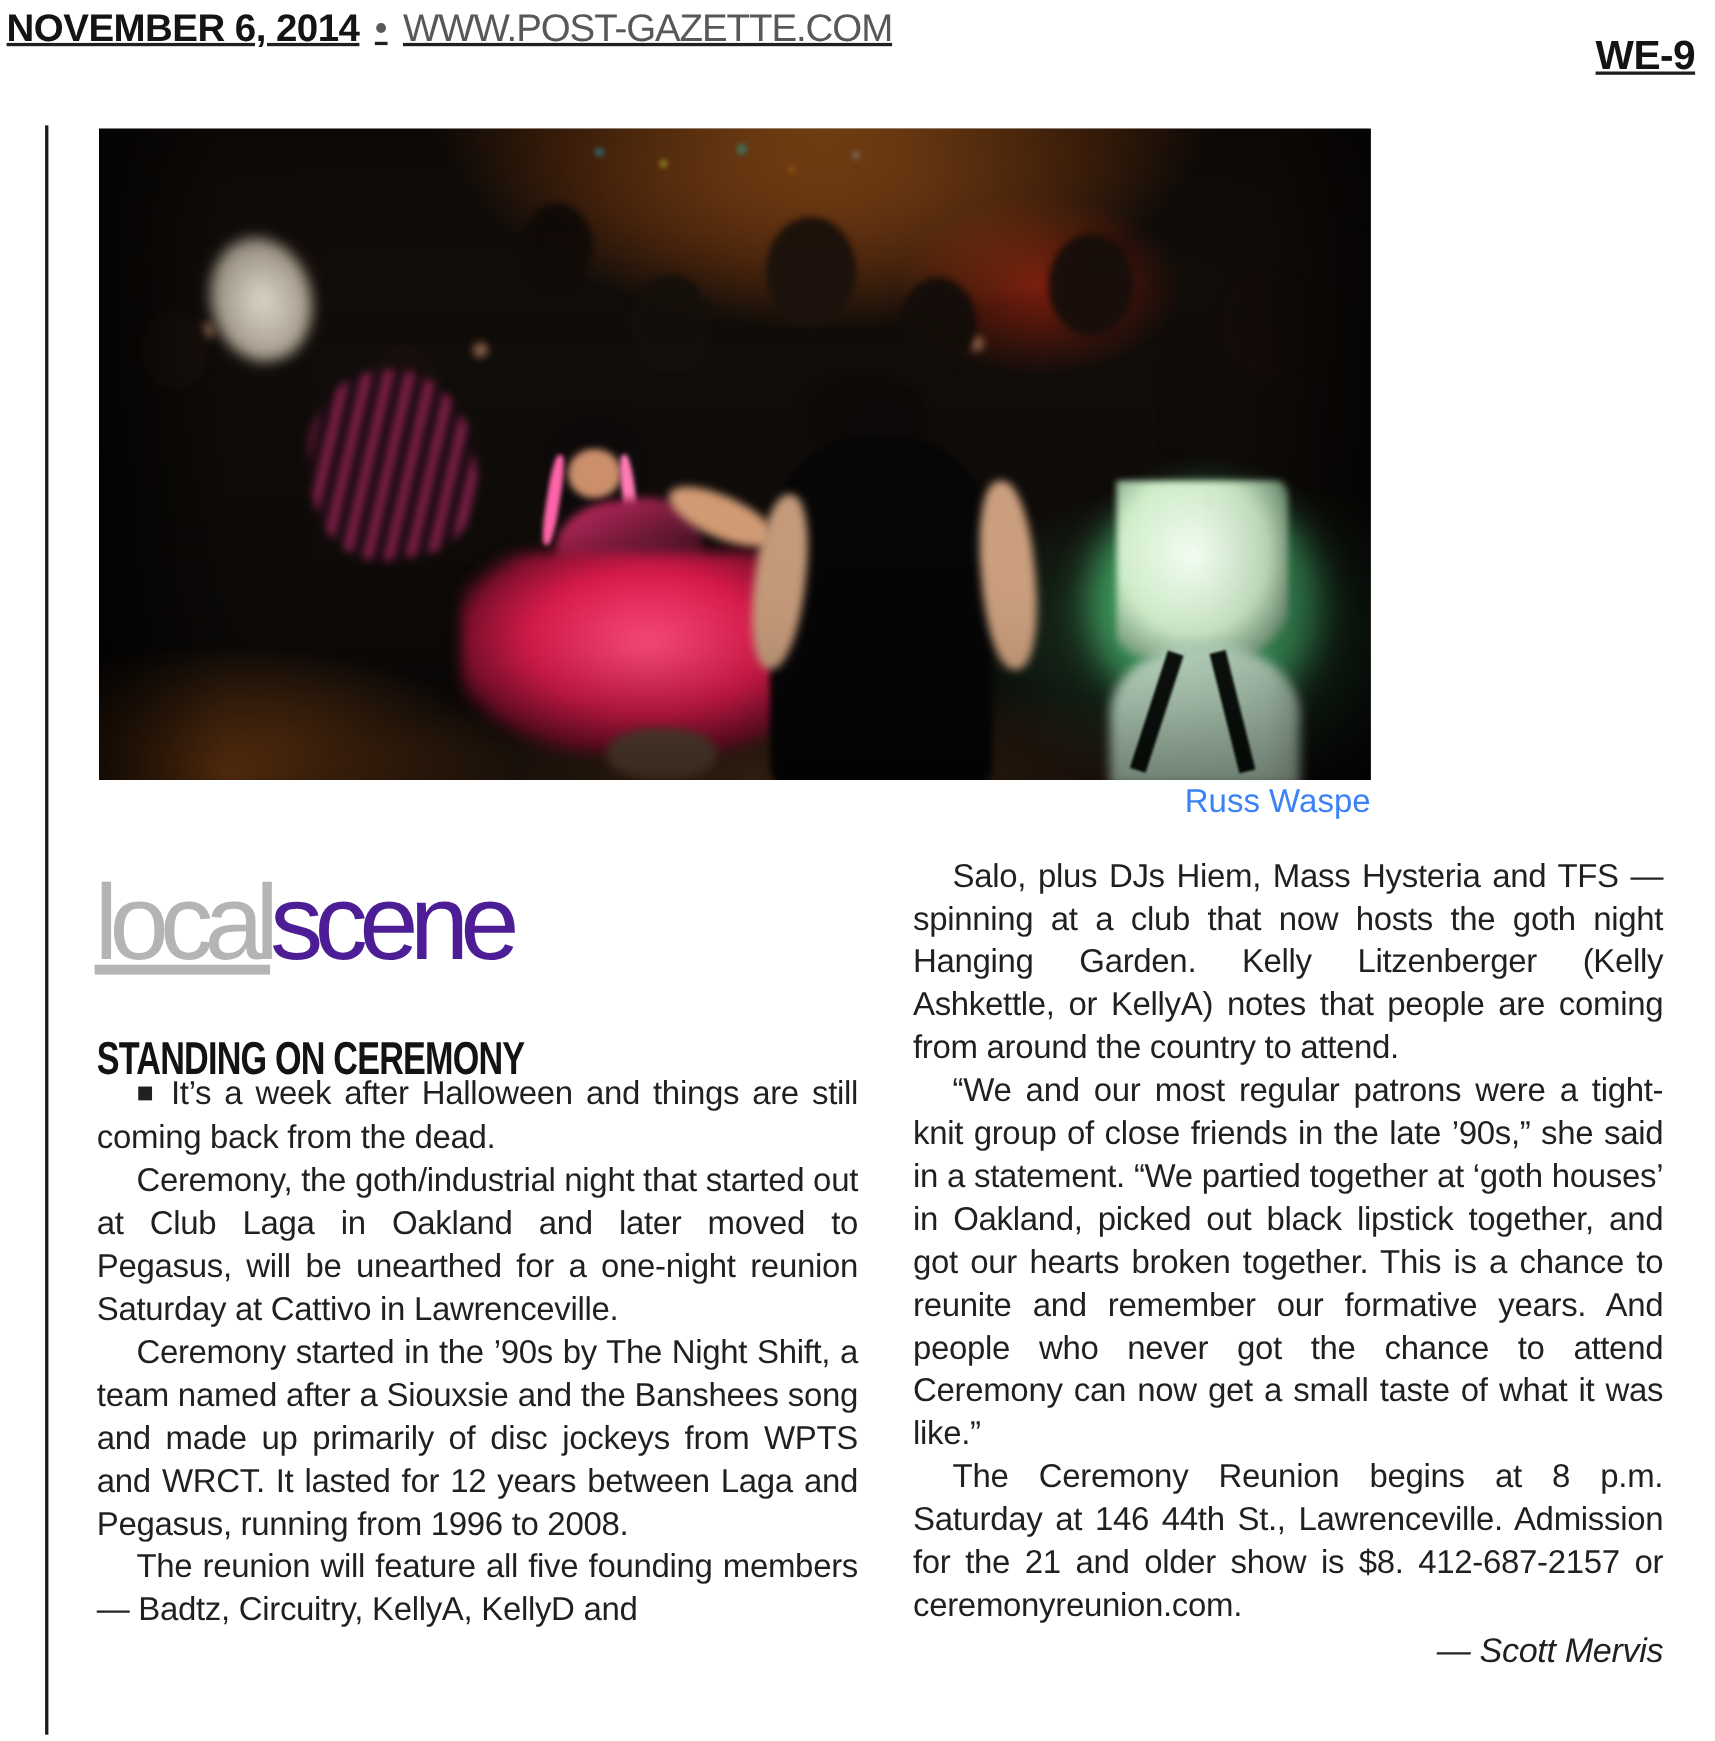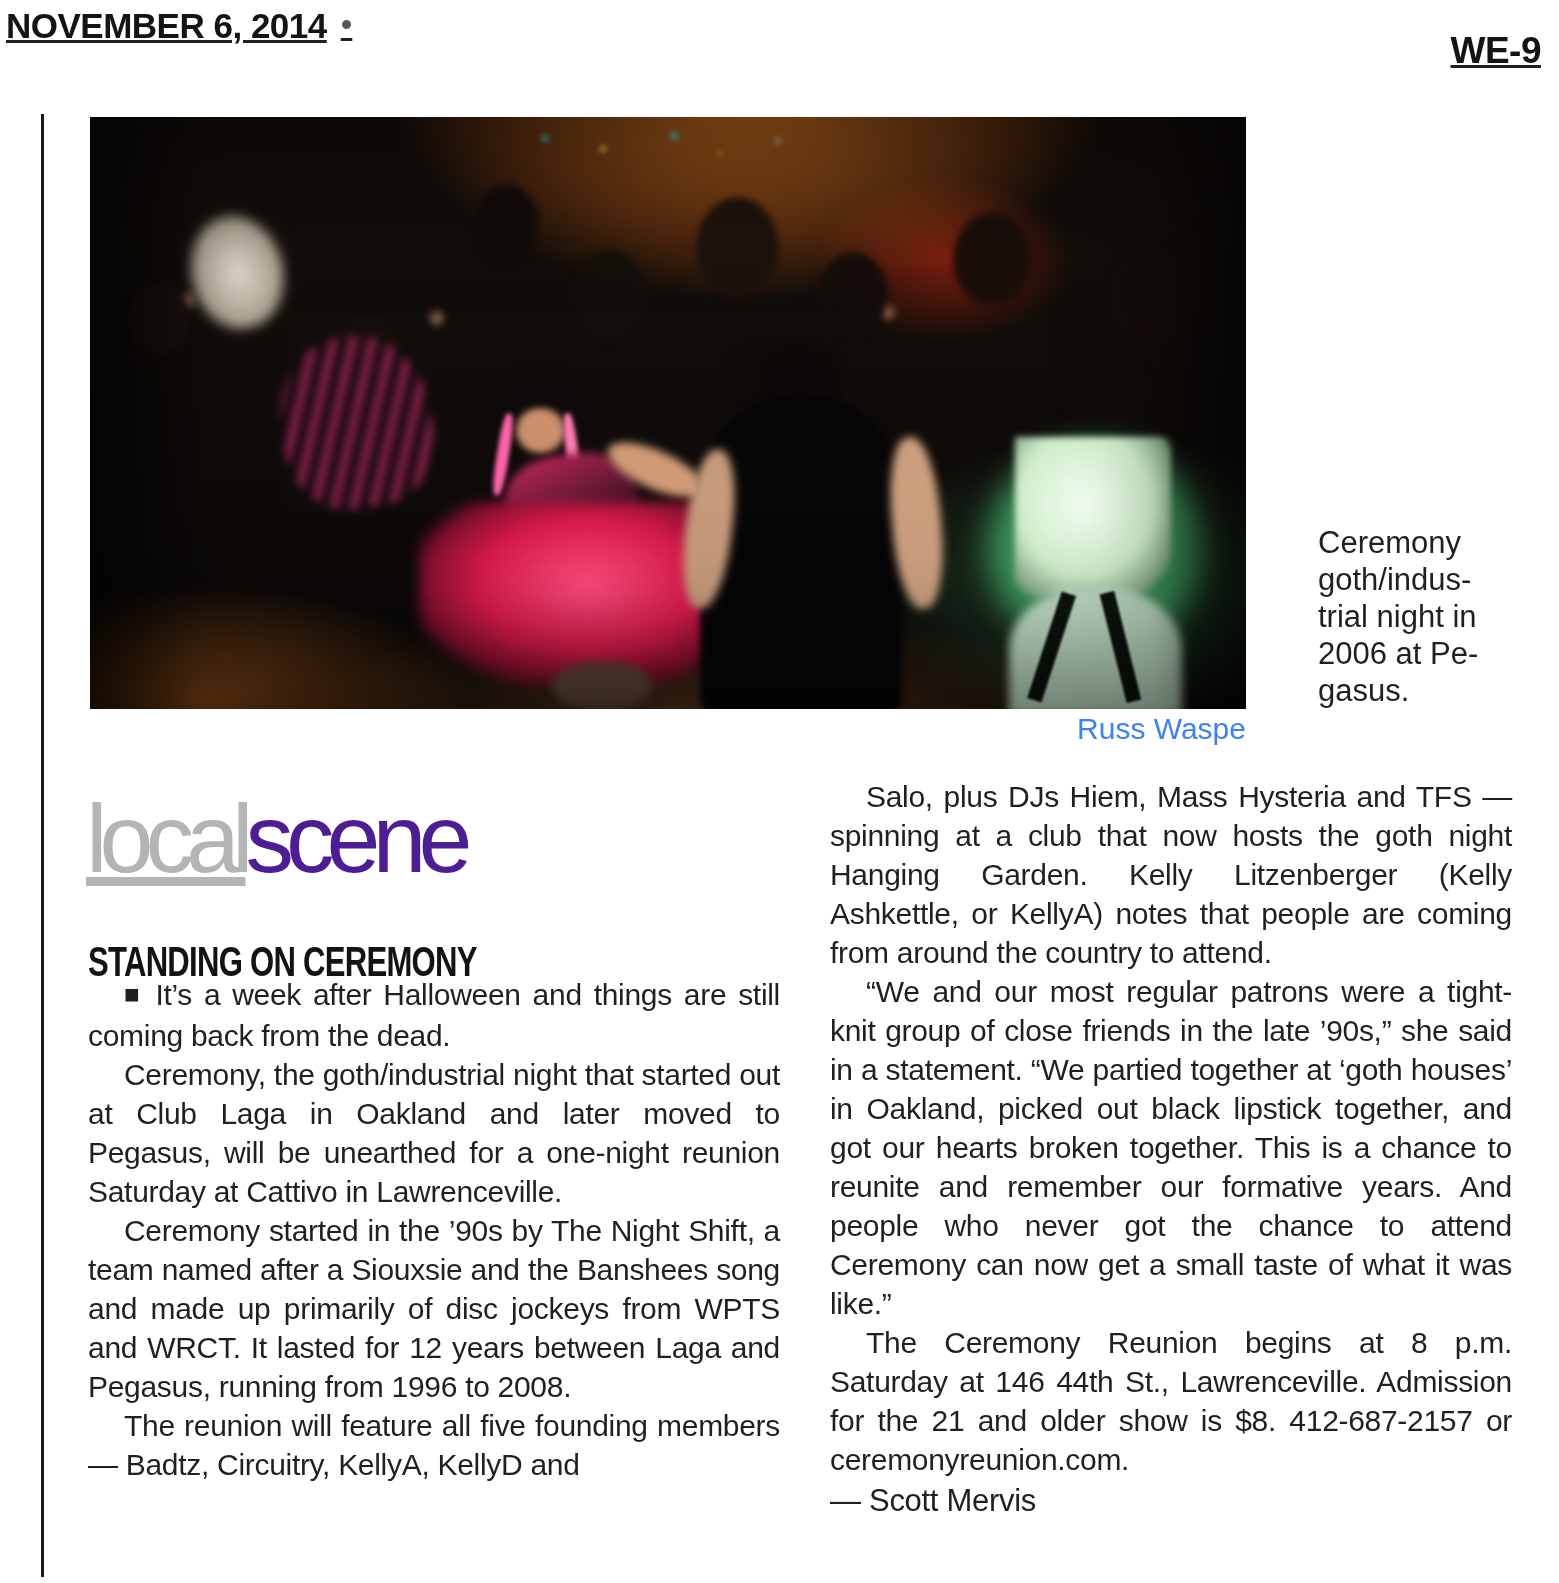--- a/index.html
+++ b/index.html
@@ -138,30 +138,31 @@
     transform:scaleX(.74);transform-origin:0 50%;
     color:#141212;
   }
 
   
   .col{position:absolute;font-size:30px;line-height:39px;letter-spacing:-0.3px;text-align:justify;hyphens:auto;}
   .col p{margin:0;text-indent:36px;}
   .col-left{left:88px;top:975px;width:692px;}
   .col-right{left:830px;top:777px;width:682px;}
   .bullet{font-size:26px;letter-spacing:0;position:relative;top:-2px;}
-  .byline{text-align:left;font-size:31px;margin-top:2px;text-indent:0;}
+  .byline{text-align:right;font-style:italic;font-size:31px;margin-top:2px;text-indent:0;}
 </style>
 </head>
 <body>
 
 <div class="page">
 
   <div class="masthead">
     <span class="mh-date">NOVEMBER 6, 2014</span>
     <span class="mh-dot">•</span>
+    <span class="mh-site">WWW.POST-GAZETTE.COM</span>
     <span class="mh-page">WE-9</span>
   </div>
 
   <div class="left-rule"></div>
 
   <div class="photo">
     <div class="top-glints"></div>
     <div class="crowd-layer"></div>
     <div class="white-shirt-dancer"></div>
     <div class="striped-top-dancer"></div>
@@ -178,27 +179,20 @@
     <div class="man-in-black-arm-left"></div>
     <div class="man-in-black-arm-right"></div>
     <div class="green-stage-light"></div>
     <div class="blonde-hair"></div>
     <div class="blonde-shoulders"></div>
     <div class="dress-strap-left"></div>
     <div class="dress-strap-right"></div>
     <div class="photo-vignette"></div>
   </div>
 
-  <div class="caption">
-    <div>Ceremony</div>
-    <div>goth/indus-</div>
-    <div>trial night in</div>
-    <div>2006 at Pe-</div>
-    <div>gasus.</div>
-  </div>
 
   <div class="credit">Russ Waspe</div>
 
   <div class="section-title"><span class="t-local">local</span><span class="t-scene">scene</span></div>
 
   <div class="headline">STANDING ON CEREMONY</div>
 
   <div class="col col-left">
     <p><span class="bullet">■</span> <span>It’s a week after Halloween and things are still coming back from the dead.</span></p>
     <p>Ceremony, the goth/industrial night that started out at Club Laga in Oakland and later moved to Pegasus, will be unearthed for a one-night reunion Saturday at Cattivo in Lawrenceville.</p>

